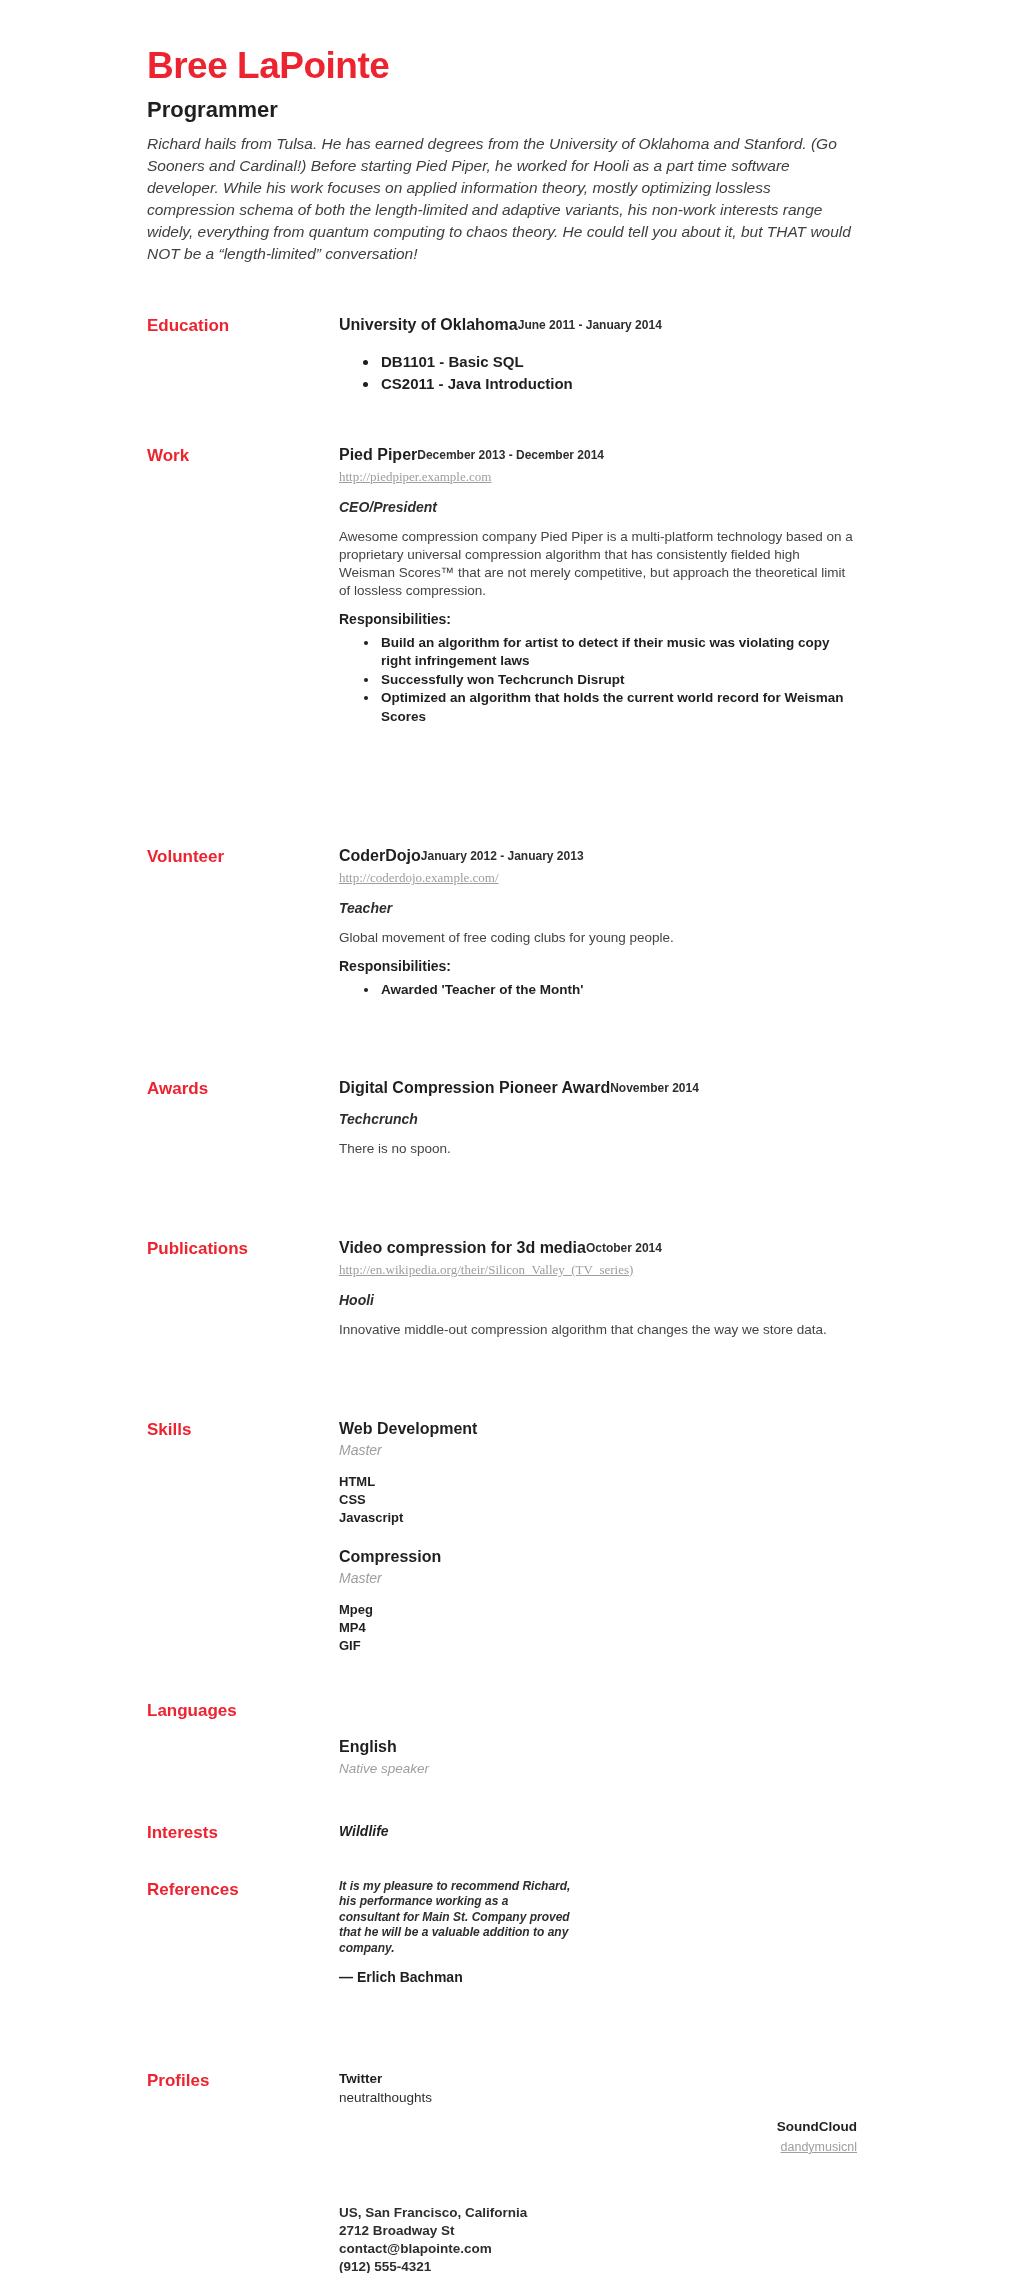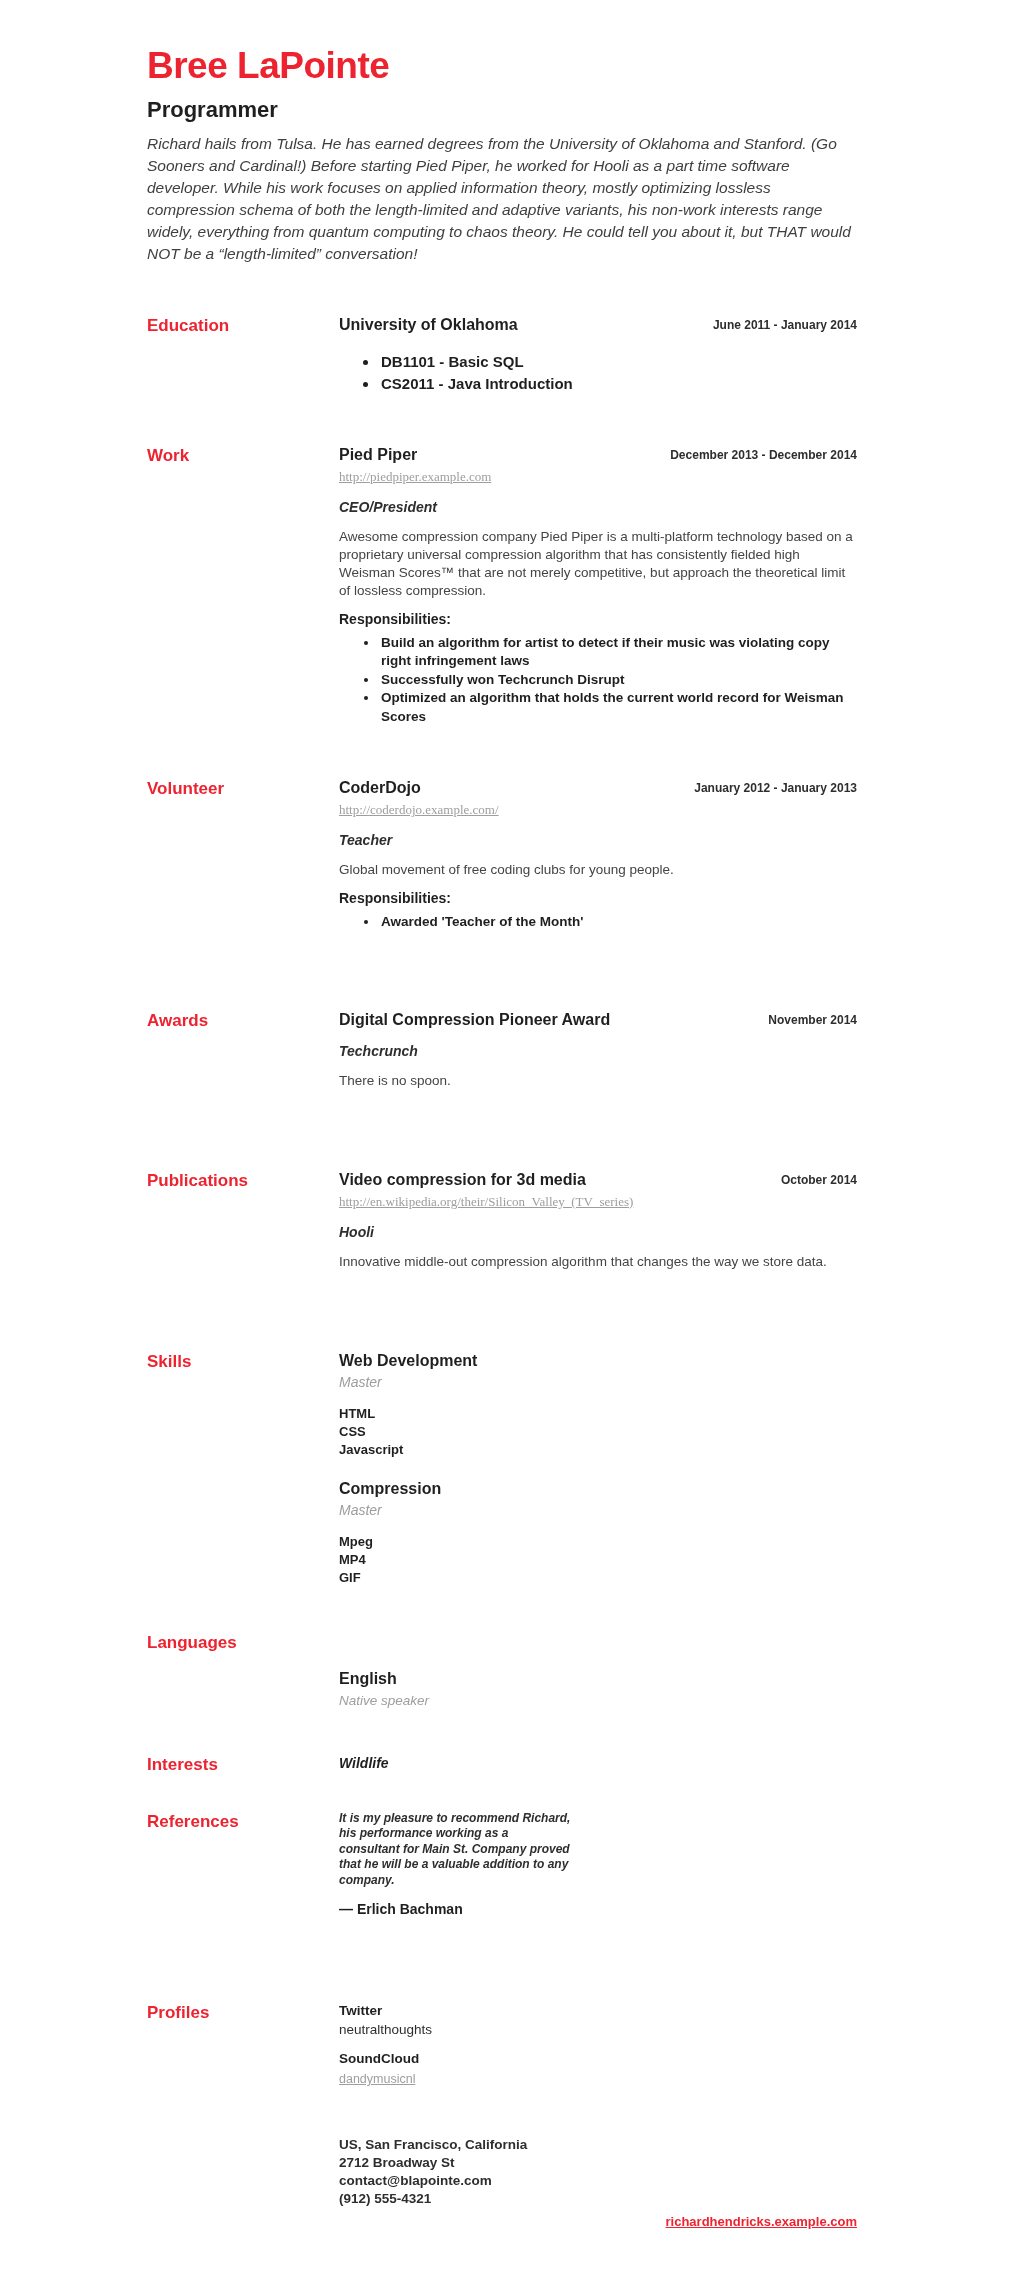--- a/index.html
+++ b/index.html
@@ -45,40 +45,40 @@
   .sec-label {
     width: 192px;
     flex-shrink: 0;
     font-size: 17px;
     font-weight: bold;
     color: #ed2330;
     padding-top: 1px;
   }
   .sec-content { width: 518px; }
 
-  .entry-head { display: flex; justify-content: space-between; align-items: flex-start; }
+  .entry-head { display: flex; justify-content: flex-start; align-items: flex-start; }
   .entry-title { font-size: 16px; font-weight: bold; line-height: 20px; color: #1f1f1f; }
   .entry-date { font-size: 12px; font-weight: bold; color: #2e2e2e; white-space: nowrap; padding-top: 3px; }
 
   .entry-url { margin-top: 2px; line-height: 18px; }
   .entry-url a { font-size: 13px; color: #9e9e9e; text-decoration: underline; font-family: Liberation Serif, serif; }
 
   .position { margin-top: 12px; font-size: 14px; line-height: 18px; font-style: italic; font-weight: bold; color: #2e2e2e; white-space: pre-wrap; }
   .para { margin-top: 12px; font-size: 13.5px; line-height: 18px; color: #444444; }
   .resp-label { margin-top: 10px; font-size: 14px; line-height: 18px; font-weight: bold; color: #1f1f1f; }
 
   ul.highlights { margin: 6px 0 0 0; padding-left: 40px; }
   ul.highlights li { font-size: 13.5px; line-height: 18.5px; font-weight: bold; color: #1f1f1f; padding-left: 2px; }
 
   ul.courses { margin: 16px 0 0 0; padding-left: 40px; }
   ul.courses li { font-size: 15px; line-height: 22px; font-weight: bold; color: #1f1f1f; padding-left: 2px; }
 
   
   .sec-education    { margin-bottom: 50px; }
-  .sec-work         { margin-bottom: 52px; }
+  .sec-work         { margin-bottom: 120px; }
   .sec-volunteer    { margin-bottom: 78px; }
   .sec-awards       { margin-bottom: 80px; }
   .sec-publications { margin-bottom: 80px; }
   .sec-skills       { margin-bottom: 45px; }
   .sec-languages    { margin-bottom: 44px; }
   .sec-interests    { margin-bottom: 36px; }
   .sec-references   { margin-bottom: 84px; }
   .sec-profiles     { margin-bottom: 48px; }
 
   
@@ -91,21 +91,21 @@
   
   .lang-name { font-size: 16px; font-weight: bold; line-height: 20px; color: #1f1f1f; margin-top: 37px; }
   .lang-fluency { margin-top: 3px; font-size: 13.5px; font-style: italic; color: #9e9e9e; line-height: 18px; }
   .interest-name { font-size: 14px; font-weight: bold; font-style: italic; line-height: 18px; color: #1f1f1f; }
 
   
   .ref-quote { width: 232px; font-size: 12px; line-height: 15.5px; font-style: italic; font-weight: bold; color: #2e2e2e; }
   .ref-name { margin-top: 12px; font-size: 14px; font-weight: bold; color: #1f1f1f; line-height: 18px; }
 
   
-  .profile-item + .profile-item { margin-top: 12px; }
+  .profile-item + .profile-item { margin-top: 12px; text-align: right; }
   .profile-network { font-size: 13.5px; font-weight: bold; line-height: 17px; color: #1f1f1f; }
   .profile-username { margin-top: 2px; font-size: 13.5px; line-height: 17px; color: #2e2e2e; }
   .profile-link { margin-top: 2px; line-height: 17px; }
   .profile-link a { font-size: 12.5px; color: #9e9e9e; text-decoration: underline; }
 
   
   .footer-address { font-size: 13.5px; line-height: 18px; font-weight: bold; color: #2e2e2e; }
   .footer-site { margin-top: 4px; text-align: right; line-height: 18px; }
   .footer-site a { font-size: 13px; font-weight: bold; color: #ed2330; text-decoration: underline; }
 </style>

